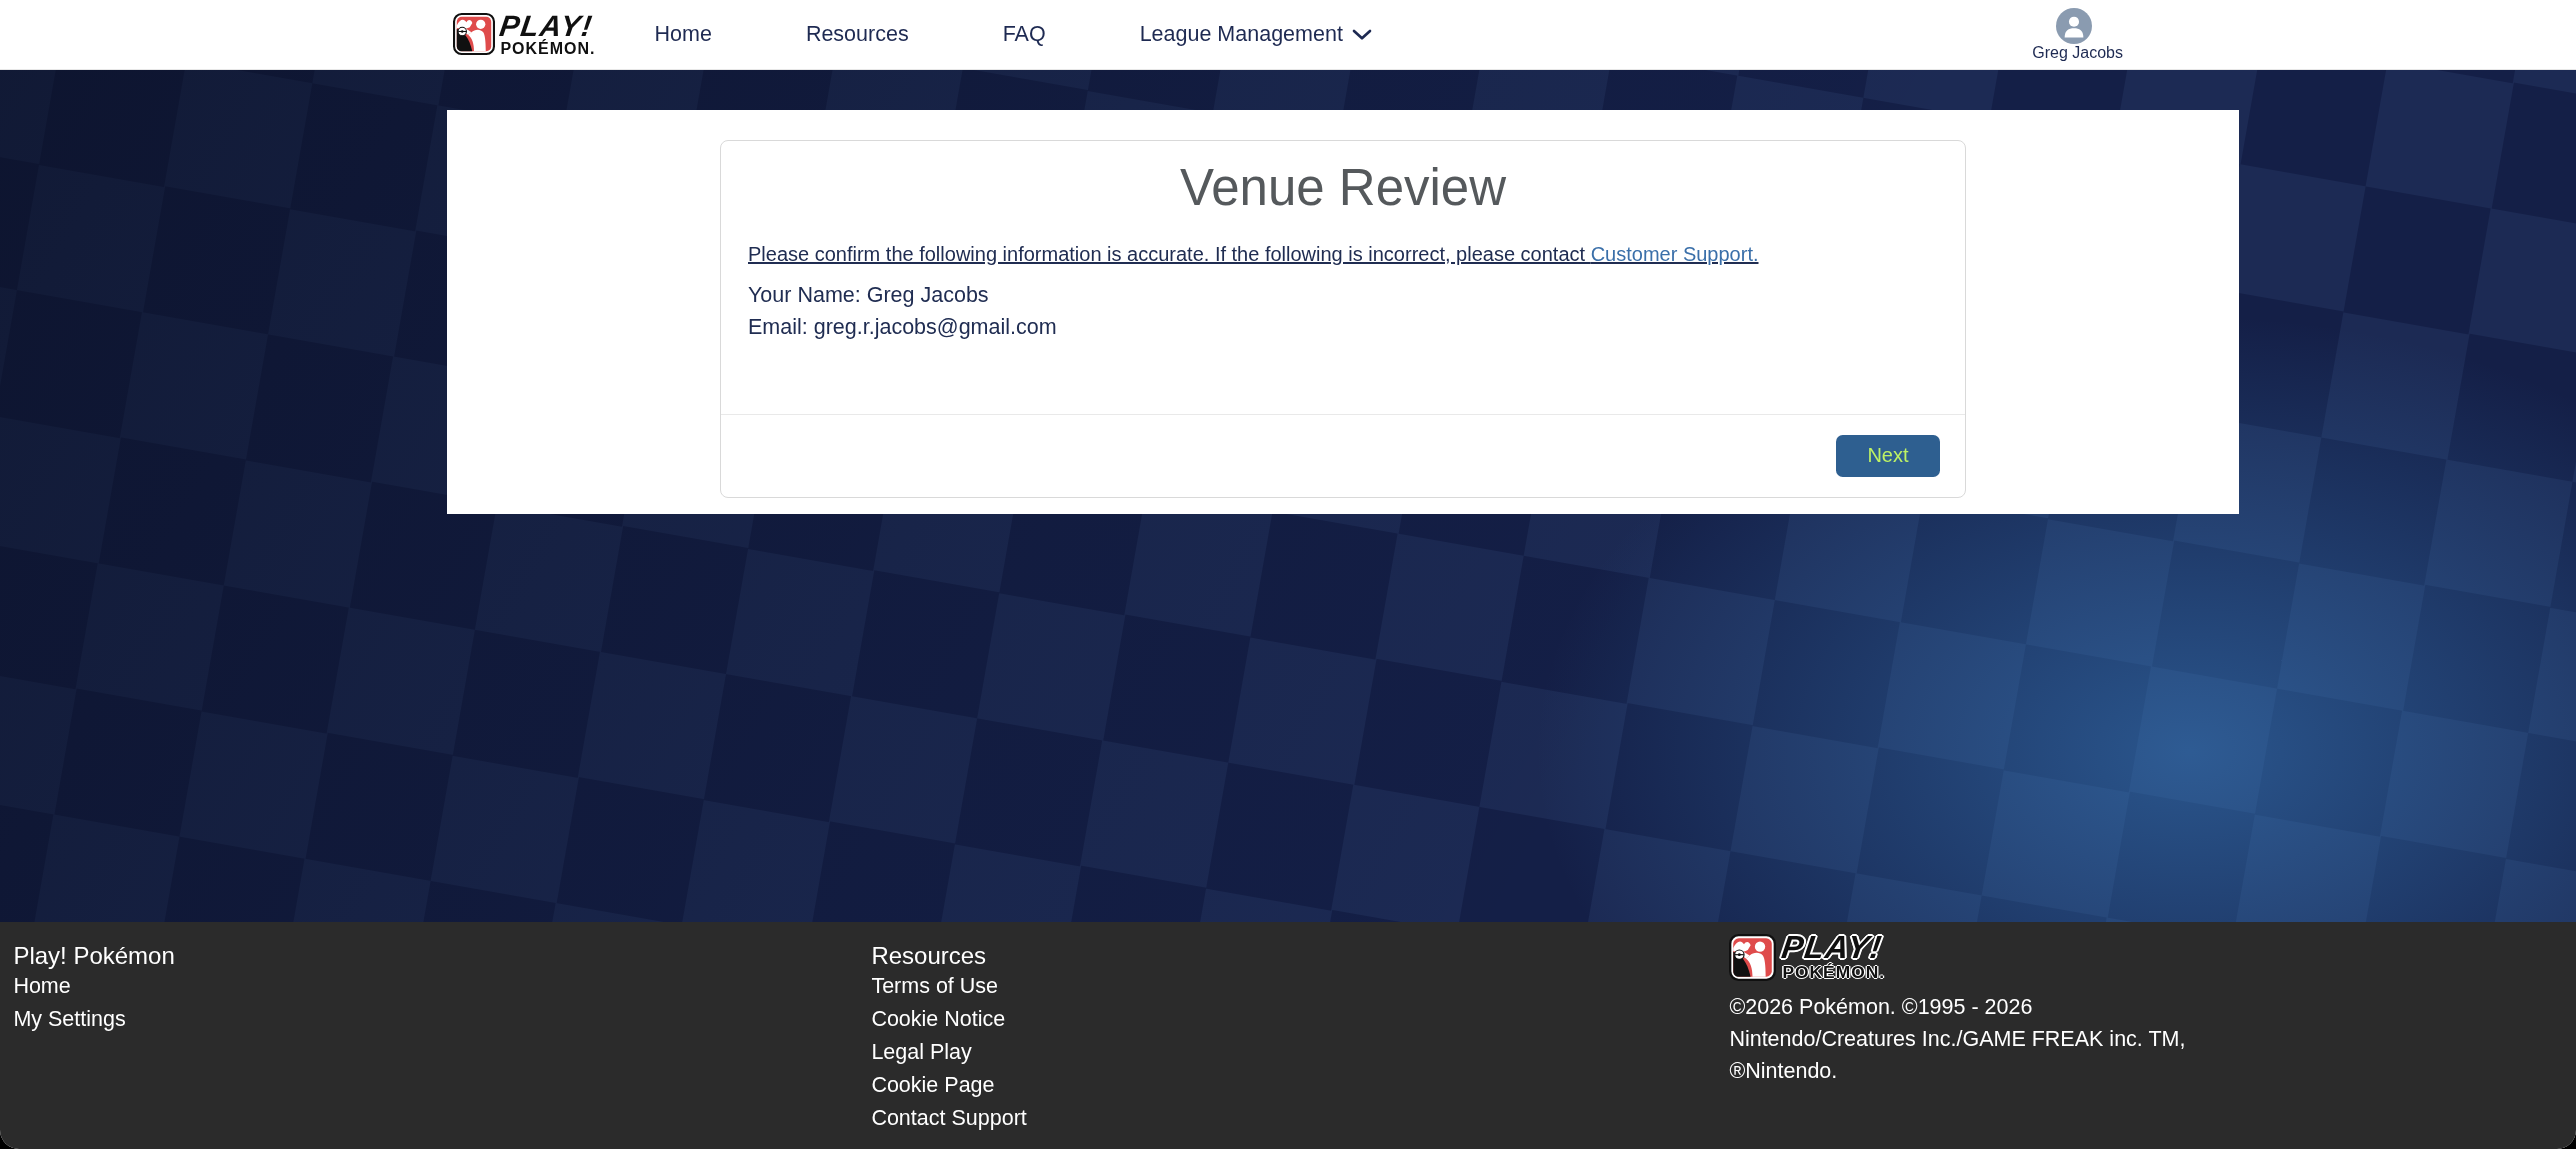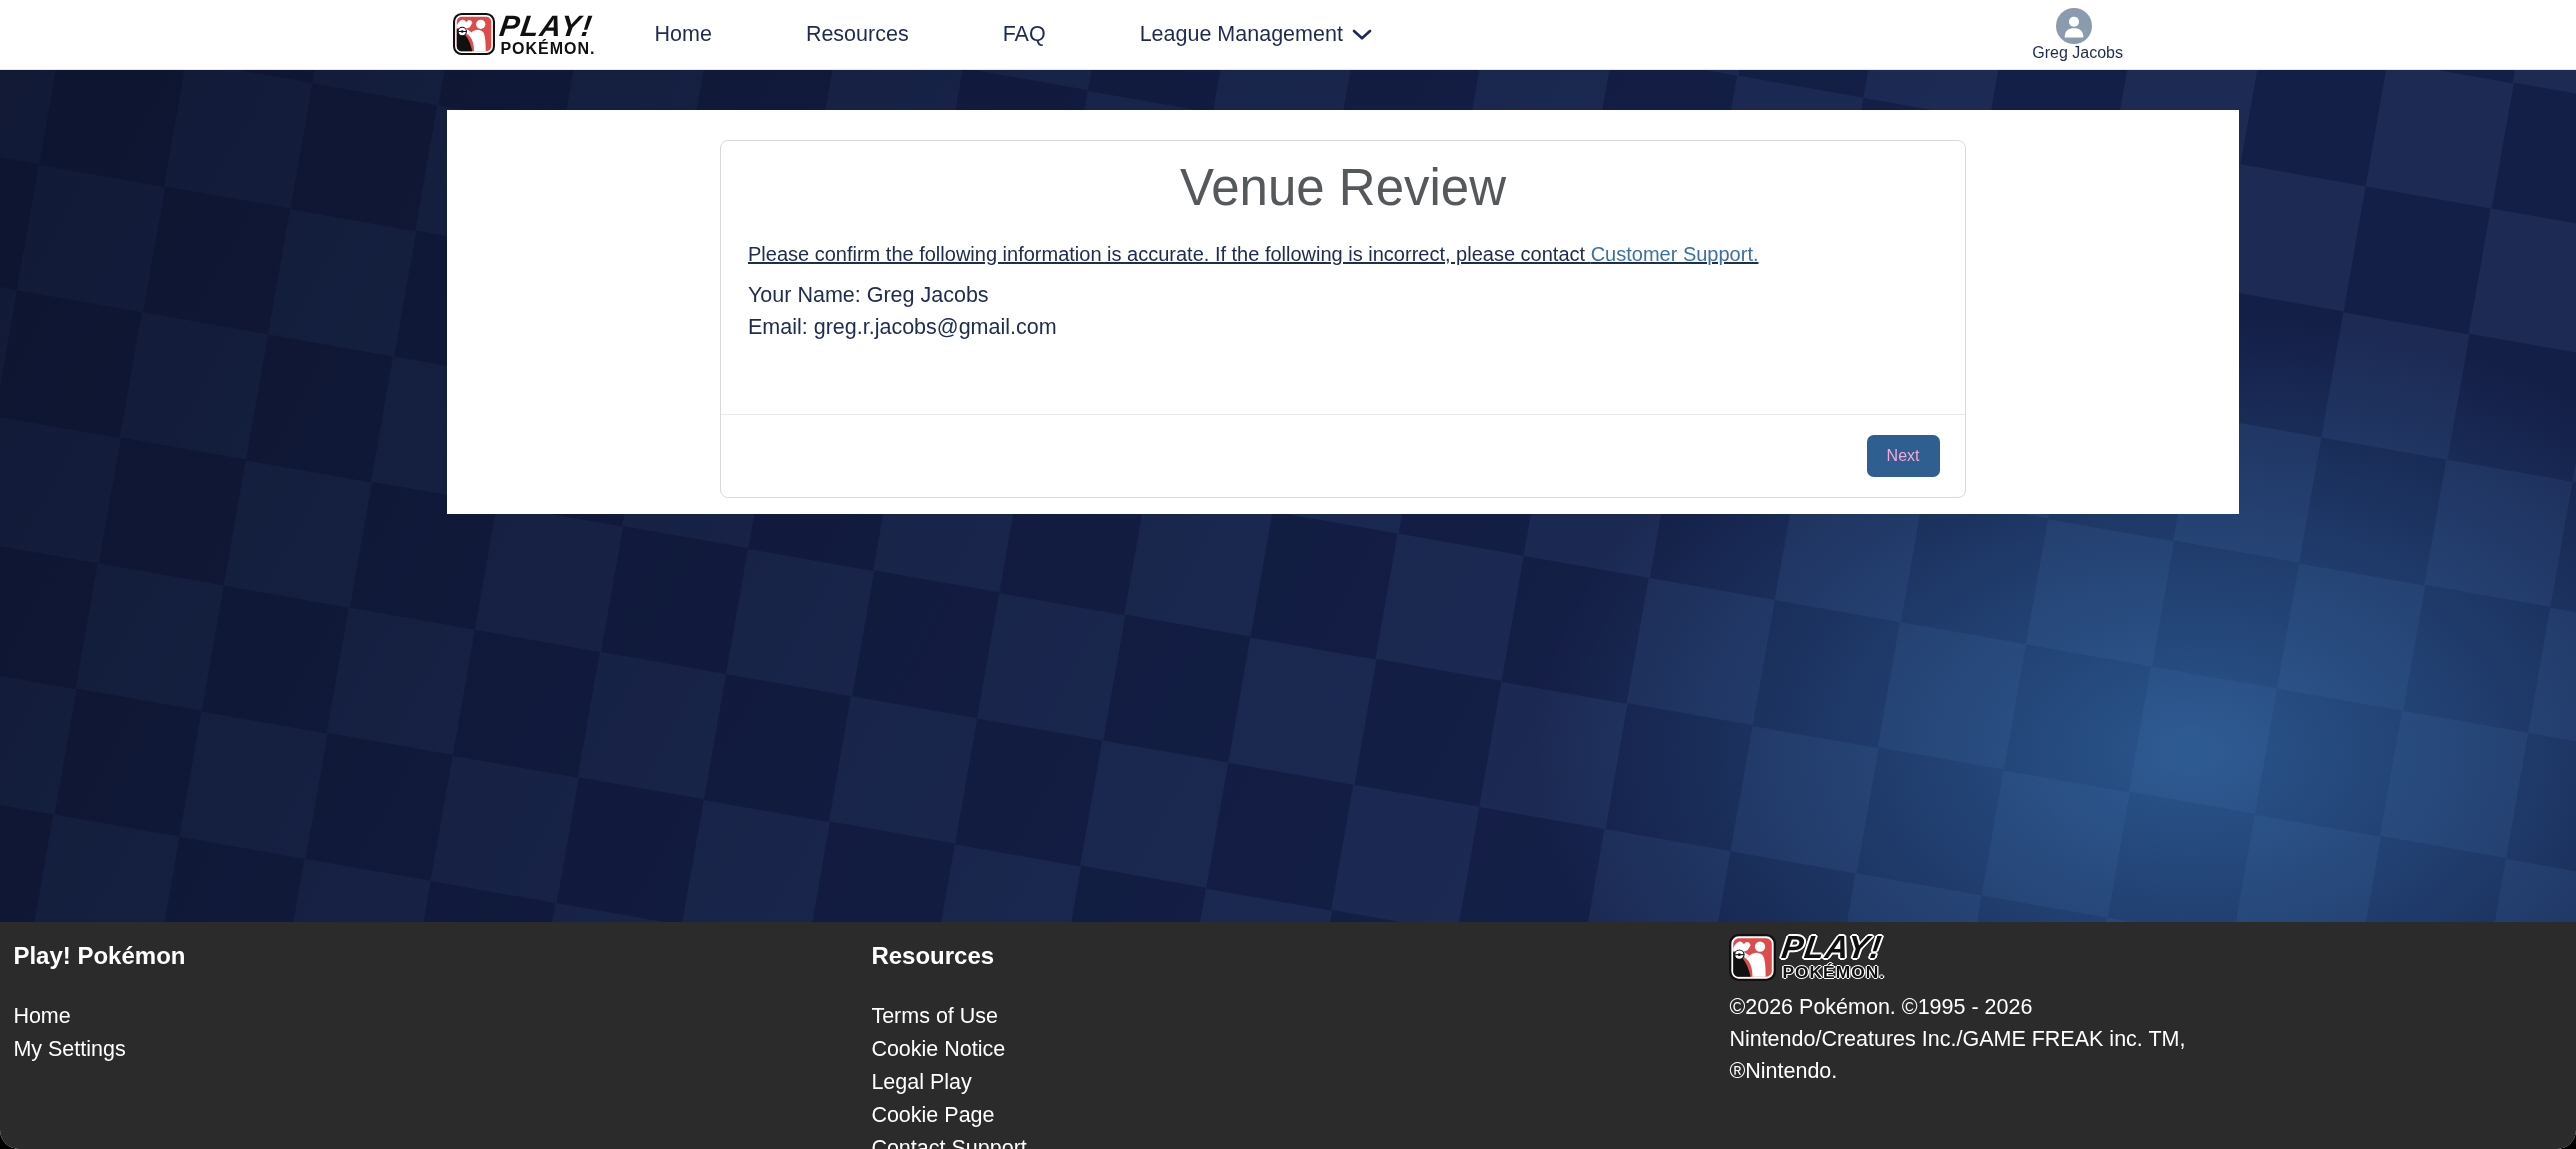--- a/index.html
+++ b/index.html
@@ -94,33 +94,33 @@
     color:var(--title-gray);text-align:center;
   }
   .intro{margin:20px 0 0;font-size:20px;line-height:32px;color:var(--body-text);text-decoration:underline;}
   .intro a{color:var(--link-blue);text-decoration:none;cursor:pointer;}
   .fields{margin:9.4px 0 0;font-size:21.5px;line-height:32px;color:var(--body-text);}
   .card-foot{
     border-top:1.3px solid var(--divider);
     padding:20px 25.5px;display:flex;justify-content:flex-end;align-items:center;
   }
   .btn-next{
-    height:42px;padding:0 20px;background:var(--button-blue);color:#f9a8d4;
-    font-size:16px;font-family:inherit;border:none;border-radius:6.7px;cursor:pointer;
+    height:42px;padding:0 31px;background:var(--button-blue);color:#bef264;
+    font-size:20px;font-family:inherit;border:none;border-radius:6.7px;cursor:pointer;
   }
 
   
   .footer{
     height:227px;background:var(--footer-bg);color:var(--footer-text);
     display:flex;padding:20px 13.4px 0;position:relative;z-index:3;
   }
   .fcol1{width:858px;}
   .fcol2{width:858px;}
   .fcol3{flex:1;margin-top:-8.7px;}
-  .fheading{font-size:24px;line-height:27px;font-weight:bold;margin:0 0 31px;color:#fff;}
+  .fheading{font-size:24px;line-height:27px;font-weight:normal;margin:0 0 1px;color:#fff;}
   .flink{font-size:21.5px;line-height:33px;color:#fff;cursor:pointer;}
   .footer-brand{display:flex;align-items:center;}
   .footer-brand .brand-icon{width:47px;height:47px;}
   .footer-brand .brand-text{margin-left:6px;}
   .footer-brand .brand-play{font-size:32px;}
   .footer-brand .brand-pokemon{font-size:17.4px;}
   .copyright{margin-top:9.4px;font-size:21.5px;line-height:32px;color:#fff;max-width:496px;}
 </style>
 </head>
 <body>

